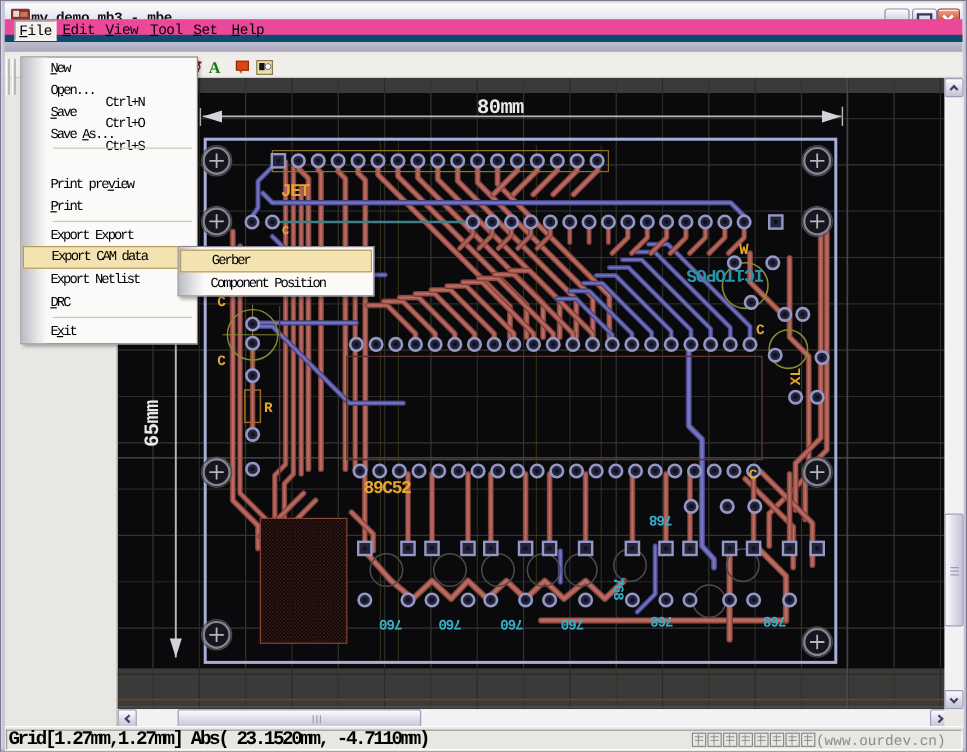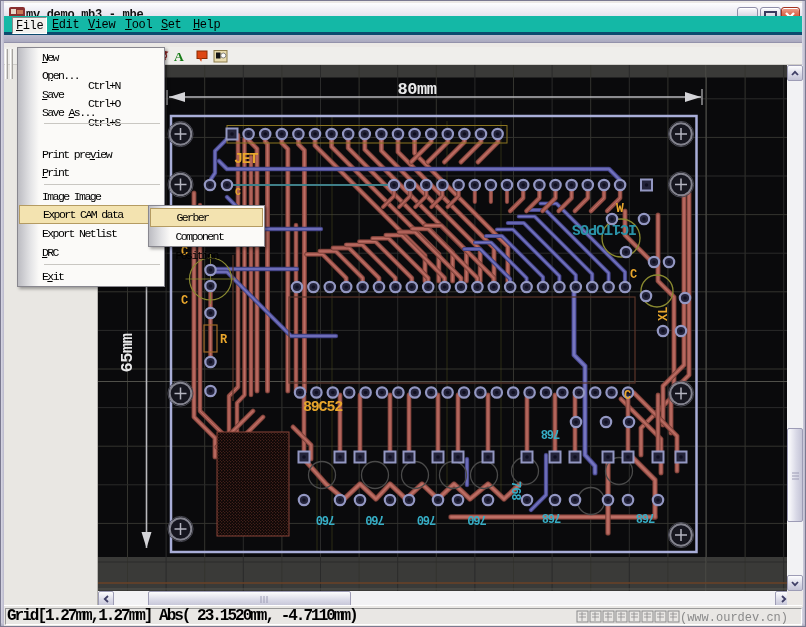--- a/index.html
+++ b/index.html
@@ -4,21 +4,21 @@
 body { width:806px; height:627px; overflow:hidden; font-family:"Liberation Mono",monospace; position:relative; background:#9d9cb5; }
 #win { position:absolute; inset:0; border:1px solid #7a7990; background:#ece9e6; }
 #frameL,#frameR { position:absolute; top:0; bottom:0; width:3px; background:linear-gradient(90deg,#d8d7e4,#b9b8cb); }
 #frameL{left:0} #frameR{right:0}
 #frameB { position:absolute; left:0; right:0; bottom:0; height:3px; background:linear-gradient(#c9c8d8,#aeadc2); }
 #title { position:absolute; left:3px; right:3px; top:2px; height:40px; background:linear-gradient(#fdfdfe 0%,#e7e6ef 30%,#d3d2e0 60%,#bbbacd 85%,#aaa9bf 100%); border-bottom:1px solid #9392ab; }
 #title .txt { position:absolute; left:22px; top:5px; font-size:12px; font-weight:bold; color:#111; letter-spacing:-0.3px; }
 .tbtn { position:absolute; top:4px; width:21px; height:21px; border-radius:3px; border:1px solid #8f8ea8; background:linear-gradient(#fbfbfd,#d5d4e2 45%,#c0bfd2); box-shadow:inset 0 1px 0 #fff; }
 #bmin{right:44px} #bmax{right:21px}
 #bclose{ right:2px; width:19px; background:linear-gradient(#f0a28e,#d6573c 45%,#c23d24); border-color:#a23420; }
-#menubar { position:absolute; left:3px; right:3px; top:15px; height:19px; background:#14b8a6; border-bottom:3px solid #0c4a6e; font-size:12px; font-weight:normal; letter-spacing:-0.5px; }
+#menubar { position:absolute; left:3px; right:3px; top:15px; height:19px; background:#ec4899; border-bottom:6px solid #0c4a6e; font-size:12px; font-weight:normal; letter-spacing:-0.5px; }
 .mi { position:absolute; top:1px; height:17px; line-height:16px; padding:0 3px; letter-spacing:-0.4px; color:#000; }
 .mi u { text-decoration:underline; }
 .mi.sel { border:1px solid; border-color:#8a8a8a #fff #fff #8a8a8a; background:#f2f1ee; }
 #toolbar { position:absolute; left:3px; right:3px; top:46px; height:18px; background:#efeeeb; border-bottom:1px solid #cfcdc9; }
 #lpanel { position:absolute; left:3px; top:64px; width:94px; bottom:21px; background:#e9e7e3; border-right:1px solid #b5b3af; }
 .grip { position:absolute; width:3px; height:30px; border-left:1px solid #fff; border-right:1px solid #a5a3a0; background:#dddbd7; z-index:5; }
 #cvwrap { position:absolute; left:97px; top:64px; width:693px; height:526px; }
 #vsb { position:absolute; right:2px; top:64px; width:16px; height:526px; background:#f2f2f4; }
 #hsb { position:absolute; left:97px; top:590px; width:693px; height:16px; background:#f2f2f4; }
 .sbtn { position:absolute; width:16px; height:16px; border:1px solid #9d9cb5; border-radius:2px; background:linear-gradient(#fdfdfe,#d8d8e6 60%,#c4c4d6); color:#39395e; font-size:9px; text-align:center; line-height:15px; font-family:"Liberation Sans",sans-serif; }
@@ -28,21 +28,21 @@
 #status { position:absolute; left:3px; right:3px; bottom:0; height:21px; background:#e9e7e4; border-top:1px solid #fff; }
 #status .fld { position:absolute; left:1px; top:2px; height:17px; width:797px; border:1px solid; border-color:#9a9a9a #fff #fff #9a9a9a; font-size:16px; font-weight:bold; letter-spacing:-2px; line-height:15px; padding-left:1px; color:#000; }
 #wm { position:absolute; right:14px; top:4px; color:#8a8a8a; font-size:12px; letter-spacing:0; }
 #filemenu { position:absolute; left:16px; top:46px; width:148px; height:240px; background:#fbfaf8; border:1px solid #88878f; box-shadow:2px 2px 3px rgba(0,0,0,0.35); z-index:40; }
 #filemenu .sb, #submenu .sb { position:absolute; left:0; top:0; bottom:0; width:21px; background:linear-gradient(90deg,#bcbcc2,#e4e4e6 60%,#fbfaf8); }
 .mitem { position:absolute; left:1px; right:1px; height:19px; font-size:11.5px; font-weight:normal; letter-spacing:-1.6px; color:#000; line-height:19px; }
 .mitem .lab { position:absolute; left:23px; }
 .mitem .sc { position:absolute; left:69px;margin-top:28px; }
 .msep { position:absolute; left:26px; right:4px; height:1px; background:#c9c7c2; }
 .hi { background:#f3e3b0; border:1px solid #b49b62; line-height:17px; }
-#submenu { position:absolute; left:146.5px; top:204px; width:117px; height:41.5px; background:#fbfaf8; border:1px solid #88878f; box-shadow:2px 2px 3px rgba(0,0,0,0.35); z-index:41; }
+#submenu { position:absolute; left:146.5px; top:204px; width:164px; height:41.5px; background:#fbfaf8; border:1px solid #88878f; box-shadow:2px 2px 3px rgba(0,0,0,0.35); z-index:41; }
 .arr { position:absolute; right:5px; top:5px; width:0; height:0; border-left:5px solid #000; border-top:4px solid transparent; border-bottom:4px solid transparent; }
 u { text-decoration:underline; }
 </style></head><body>
 <div id="win">
  <div id="frameL"></div>
     <div id="frameR"></div>
     <div id="frameB"></div>
  <div id="title">
   <svg style="position:absolute;left:5px;top:4px" width="16" height="16">
         <rect x="0" y="0" width="16" height="15" rx="2" fill="#8a3030"></rect>
@@ -795,21 +795,21 @@
       <div class="mitem" style="top:55.0px">
         <span class="lab">Save <u>A</u>s...</span>
       </div>
       <div class="mitem" style="top:96.5px">
         <span class="lab">Print pre<u>v</u>iew</span>
       </div>
       <div class="mitem" style="top:115.0px">
         <span class="lab"><u>P</u>rint</span>
       </div>
       <div class="mitem" style="top:138.5px">
-        <span class="lab">Image Image</span>
+        <span class="lab">Export Export</span>
       </div>
       <div class="mitem hi" style="top:157.0px">
         <span class="lab">Export CAM data</span>
         <div class="arr"></div>
       </div>
       <div class="mitem" style="top:176.0px">
         <span class="lab">Export Netlist</span>
       </div>
       <div class="mitem" style="top:194.5px">
         <span class="lab"><u>D</u>RC</span>

